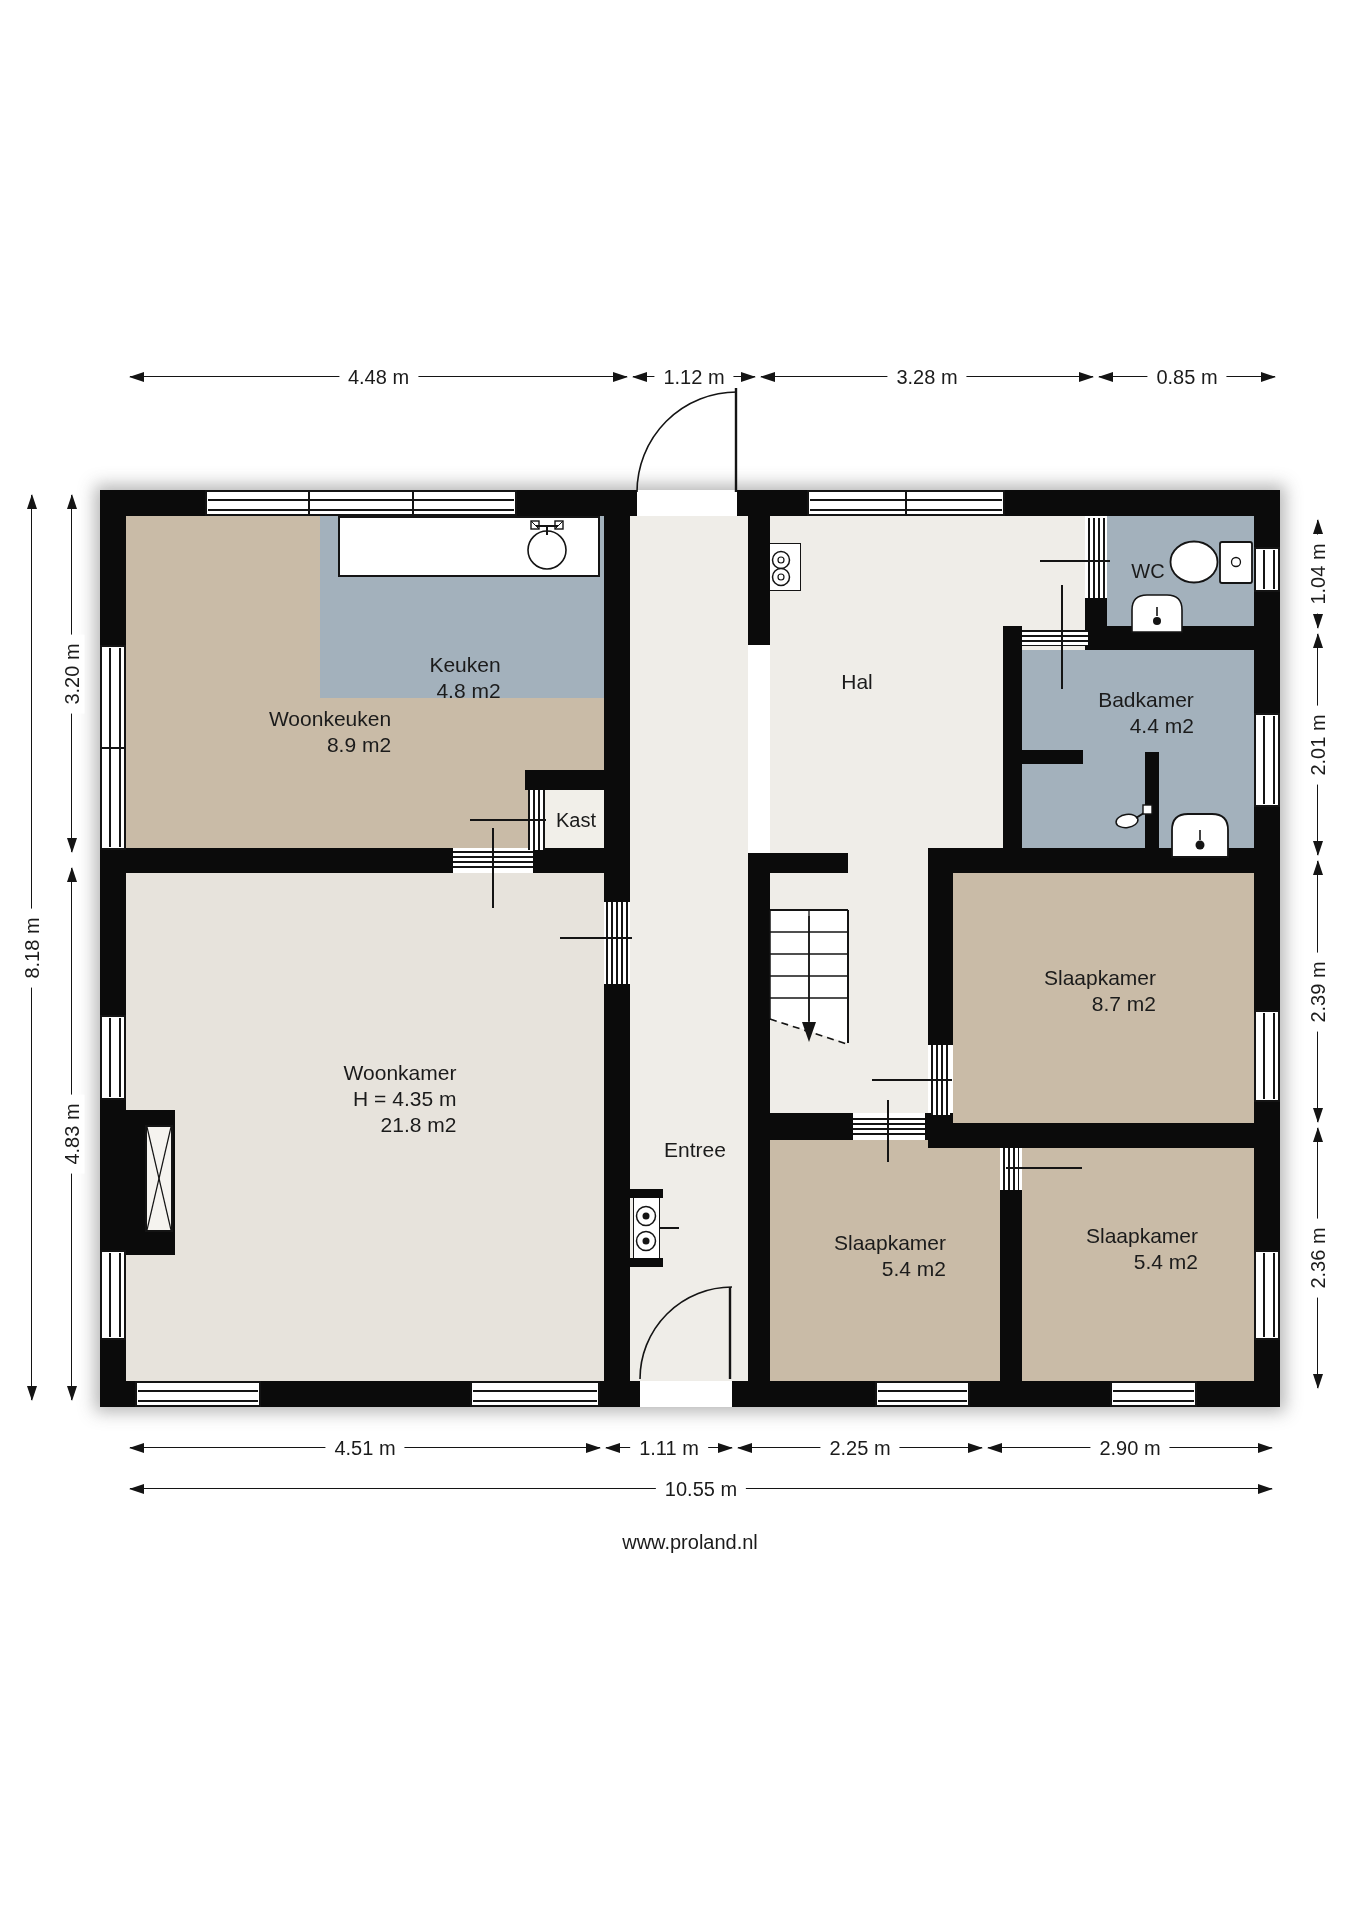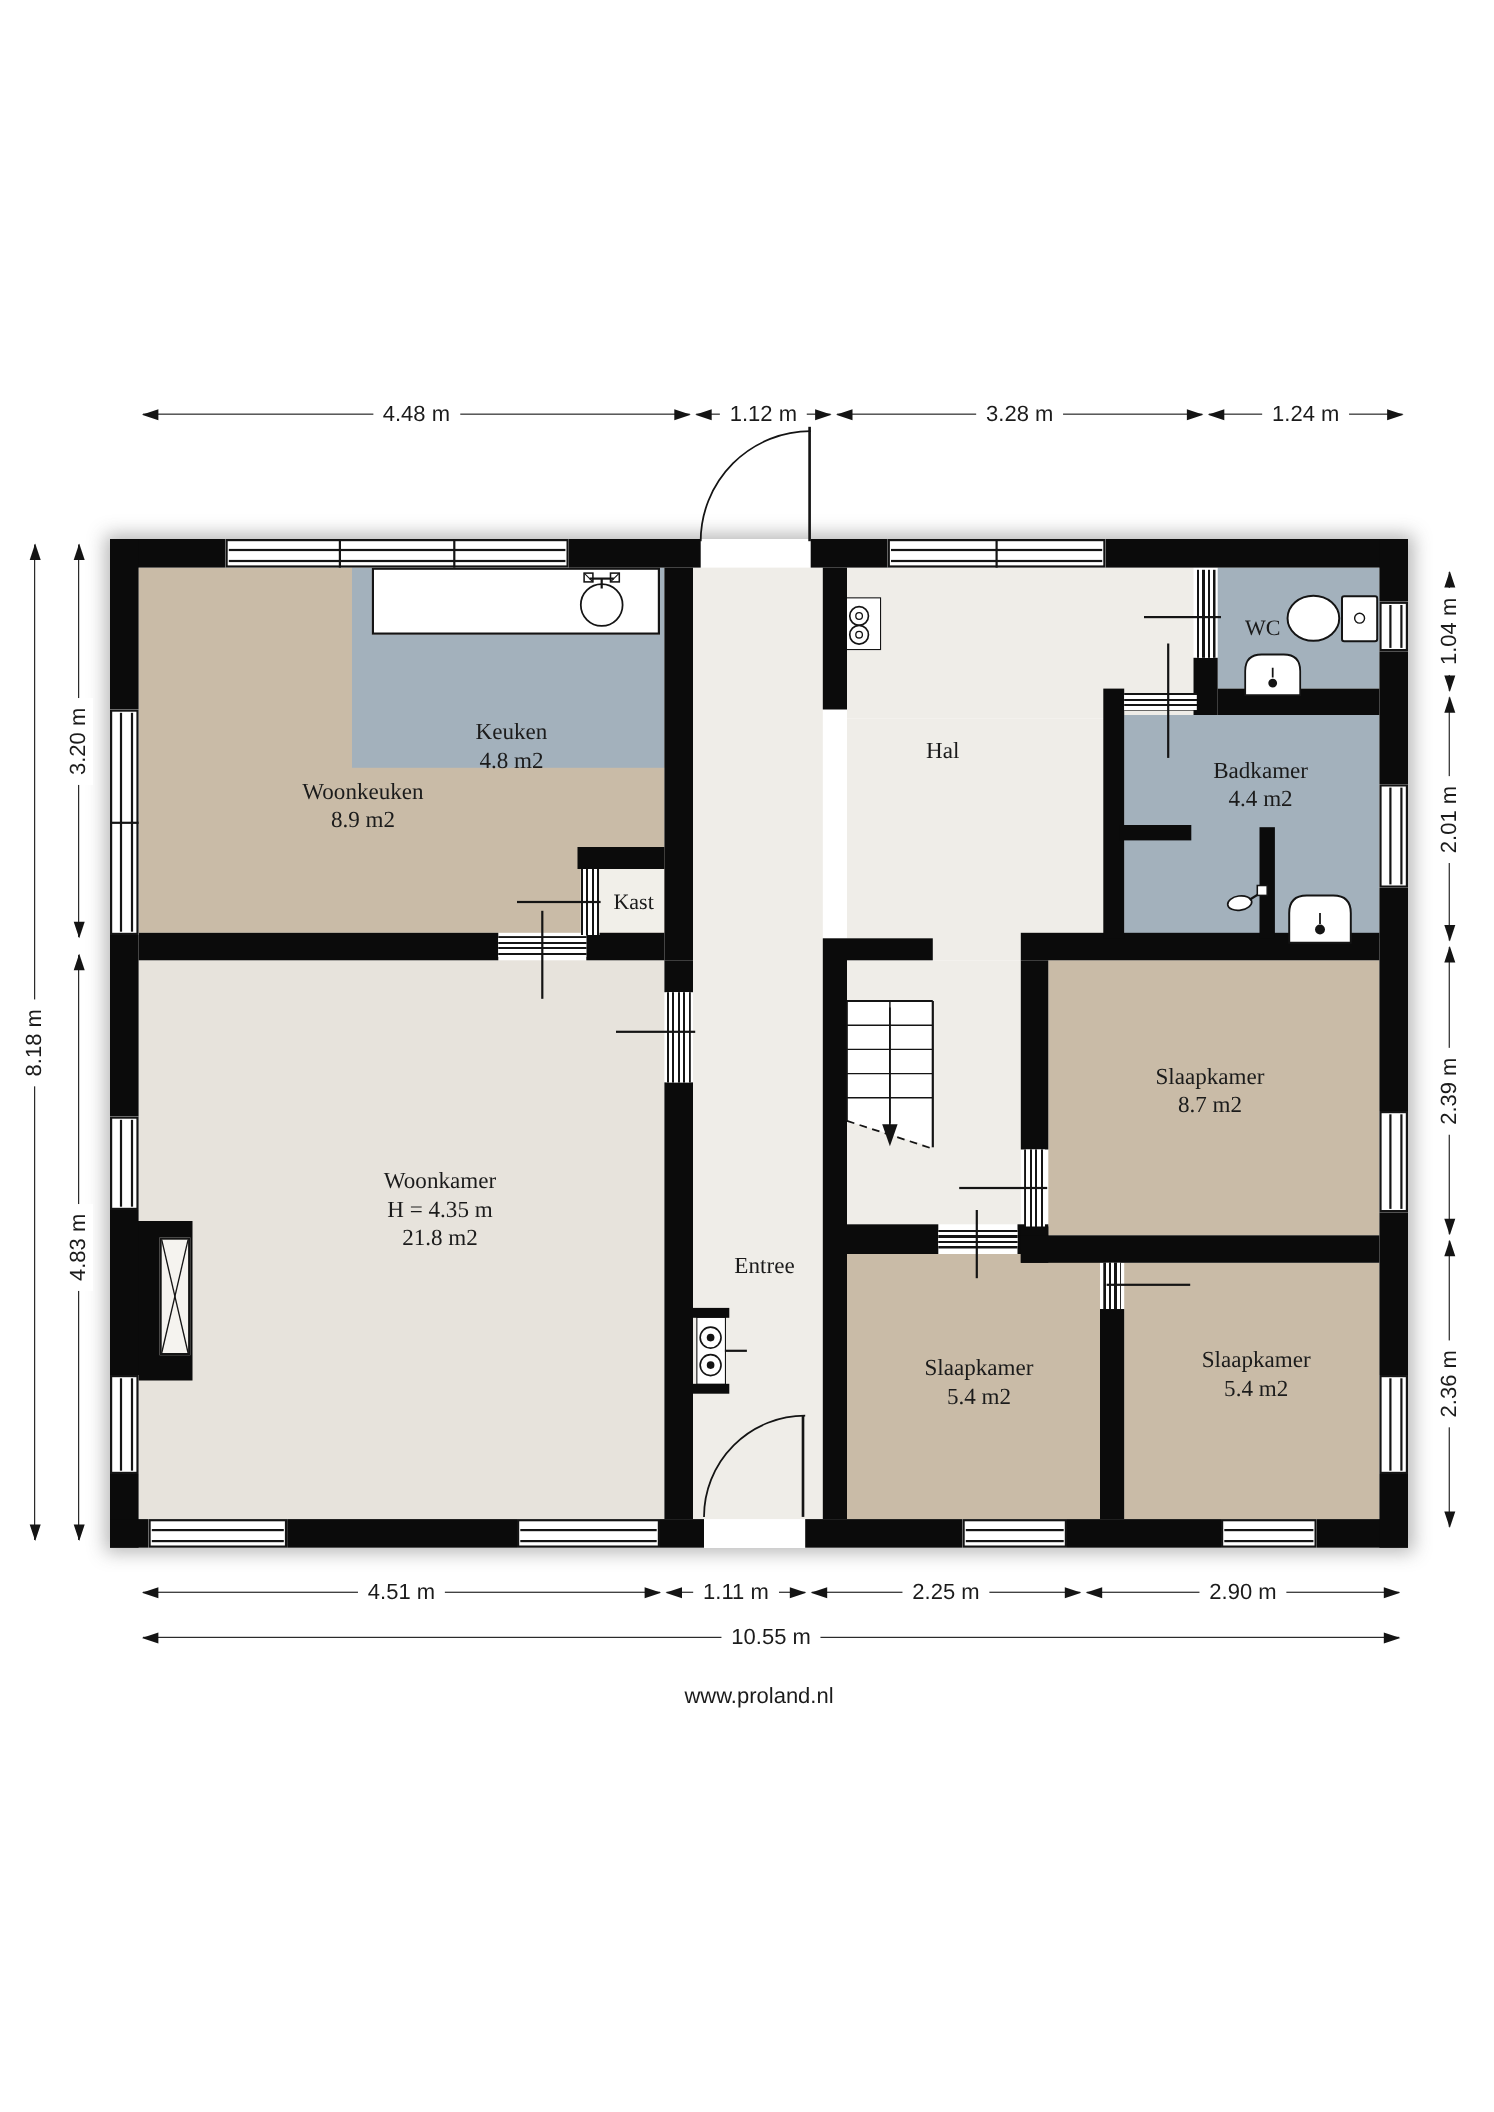--- a/index.html
+++ b/index.html
@@ -9,21 +9,21 @@
   .wall{position:absolute;background:#0b0b0b;}
   .win{position:absolute;background:#fff;border:2px solid #141414;box-sizing:border-box;}
   .win .glz{position:absolute;}
   .win.h .glz{left:1px;right:1px;top:50%;margin-top:-4px;height:8px;border-top:2px solid #141414;border-bottom:2px solid #141414;}
   .win.v .glz{top:1px;bottom:1px;left:50%;margin-left:-4px;width:8px;border-left:2px solid #141414;border-right:2px solid #141414;}
   .door{position:absolute;background:#fff;}
   .door.v{background:repeating-linear-gradient(to right,#141414 0 2px,#ffffff 2px 5px);}
   .door.h{background:repeating-linear-gradient(to bottom,#141414 0 2px,#ffffff 2px 5px);}
   .tick{position:absolute;background:#141414;}
   .room-label{position:absolute;transform:translate(-50%,-50%);font-size:21px;line-height:26px;
-              text-align:center;white-space:nowrap;color:#1b1b1b;font-family:Liberation Serif, serif;}
+              text-align:right;white-space:nowrap;color:#1b1b1b;}
   .fixture-box{position:absolute;background:#fff;border:2px solid #141414;box-sizing:border-box;}
   .shadowbox{position:absolute;box-shadow:0 0 16px 5px rgba(70,70,70,0.40);}
   svg.overlay{position:absolute;left:0;top:0;pointer-events:none;}
   
   .dim{position:absolute;font-size:20px;}
   .dim .line-h{position:absolute;left:0;right:0;top:-1px;border-top:1.5px solid #141414;}
   .dim .line-v{position:absolute;top:0;bottom:0;left:-1px;border-left:1.5px solid #141414;}
   .arr{position:absolute;width:0;height:0;}
   .arr.l{left:-1px;top:-5px;border-top:5px solid transparent;border-bottom:5px solid transparent;border-right:15px solid #141414;}
   .arr.r{right:-1px;top:-5px;border-top:5px solid transparent;border-bottom:5px solid transparent;border-left:15px solid #141414;}
@@ -304,21 +304,21 @@
   <div class="dim" style="left:761px;top:377px;width:332px;">
     <div class="line-h"></div>
       <div class="arr l"></div>
       <div class="arr r"></div>
     <span class="dlabel">3.28 m</span>
   </div>
   <div class="dim" style="left:1099px;top:377px;width:176px;">
     <div class="line-h"></div>
       <div class="arr l"></div>
       <div class="arr r"></div>
-    <span class="dlabel">1.24 m</span>
+    <span class="dlabel">0.85 m</span>
   </div>
 
   <div class="dim" style="left:130px;top:1448px;width:470px;">
     <div class="line-h"></div>
       <div class="arr l"></div>
       <div class="arr r"></div>
     <span class="dlabel">4.51 m</span>
   </div>
   <div class="dim" style="left:606px;top:1448px;width:126px;">
     <div class="line-h"></div>

